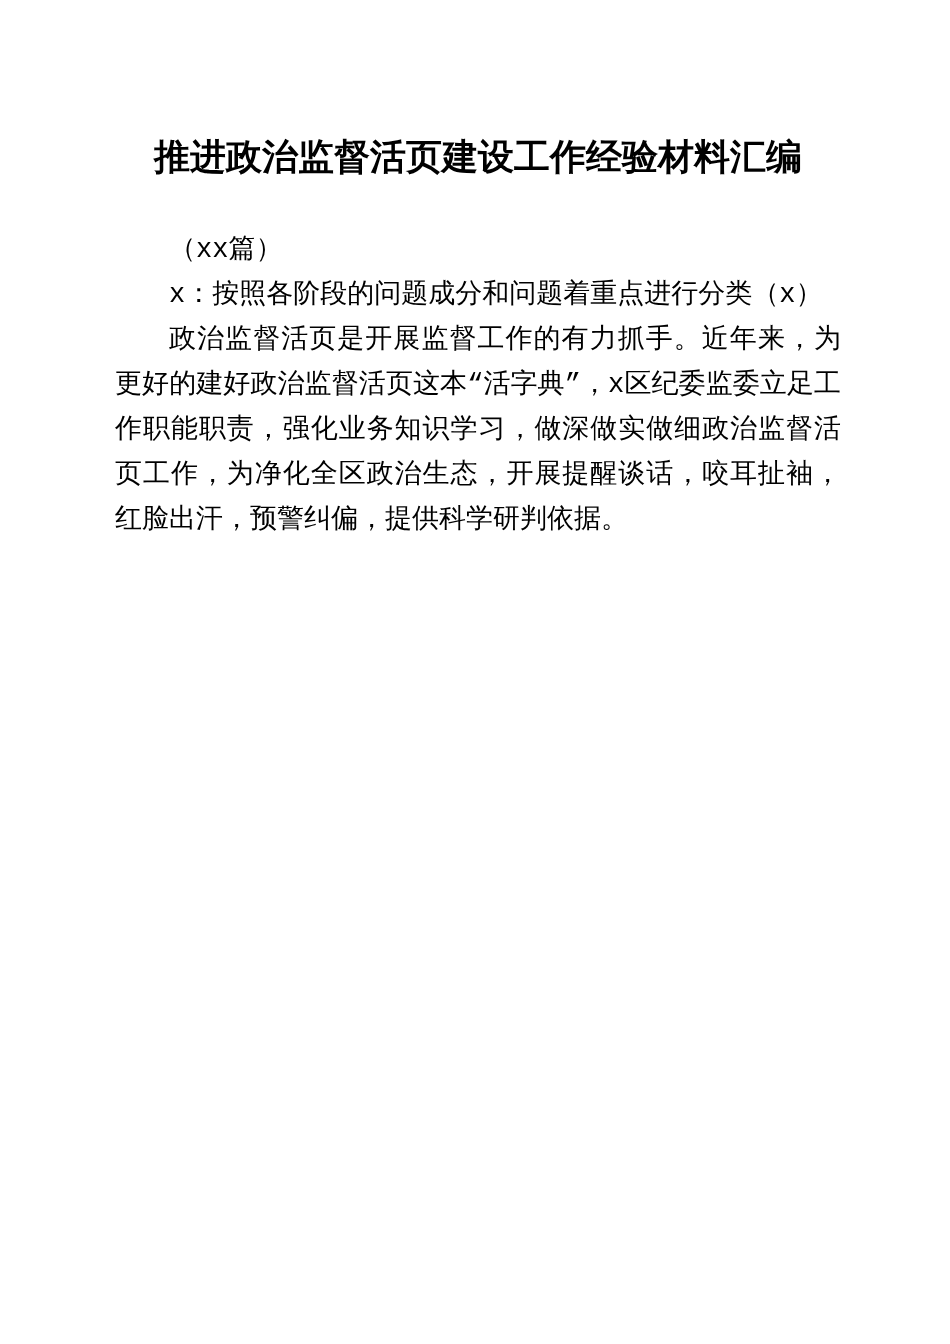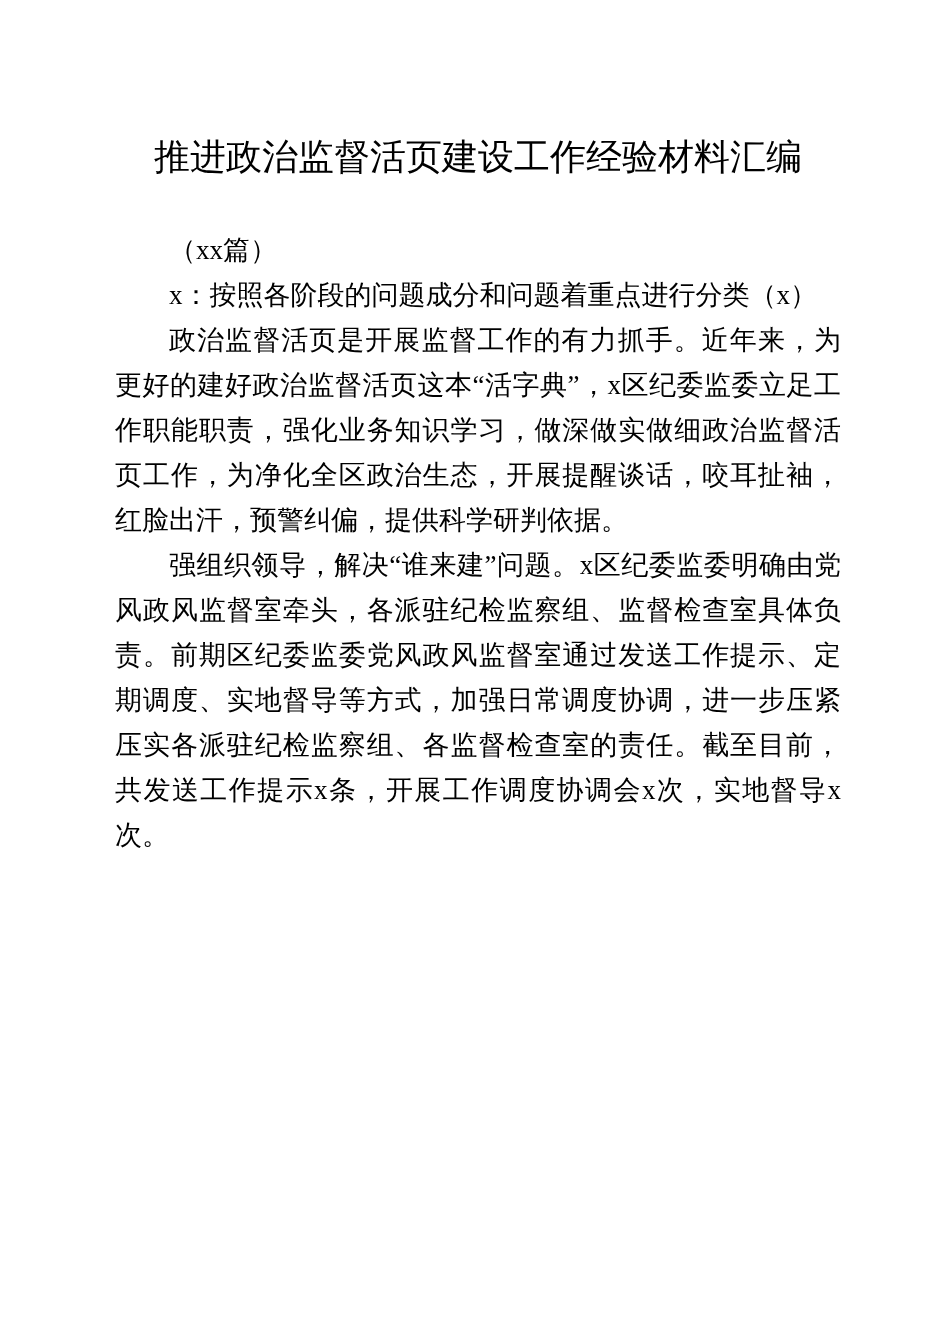--- a/index.html
+++ b/index.html
@@ -15,43 +15,43 @@
     background: #ffffff;
     color: #000000;
     font-family: "Liberation Serif", "DejaVu Serif", serif;
     box-sizing: border-box;
     padding: 132px 109px 0 115px;
     overflow: hidden;
   }
   .doc-title {
     margin: 0 0 46px 0;
     font-size: 36px;
-    font-weight: 400;
+    font-weight: 700;
     line-height: 50px;
     text-align: center;
     letter-spacing: 0px;
     white-space: nowrap;
   }
   .body-text {
     margin: 0;
     font-size: 27px;
     line-height: 45px;
     text-align: justify;
     text-justify: inter-ideograph;
     text-indent: 2em;
     word-break: break-all;
+    font-family: Liberation Mono, monospace;
   }
 </style>
 </head>
 <body>
 
 <div class="page">
   <h1 class="doc-title">推进政治监督活页建设工作经验材料汇编</h1>
 
   <p class="body-text">（xx篇）</p>
 
   <p class="body-text">x：按照各阶段的问题成分和问题着重点进行分类（x）</p>
 
   <p class="body-text">政治监督活页是开展监督工作的有力抓手。近年来，为更好的建好政治监督活页这本“活字典”，x区纪委监委立足工作职能职责，强化业务知识学习，做深做实做细政治监督活页工作，为净化全区政治生态，开展提醒谈话，咬耳扯袖，红脸出汗，预警纠偏，提供科学研判依据。</p>
 
-  <p class="body-text">强组织领导，解决“谁来建”问题。x区纪委监委明确由党风政风监督室牵头，各派驻纪检监察组、监督检查室具体负责。前期区纪委监委党风政风监督室通过发送工作提示、定期调度、实地督导等方式，加强日常调度协调，进一步压紧压实各派驻纪检监察组、各监督检查室的责任。截至目前，共发送工作提示x条，开展工作调度协调会x次，实地督导x次。</p>
 
 </div>
 
 </body></html>

